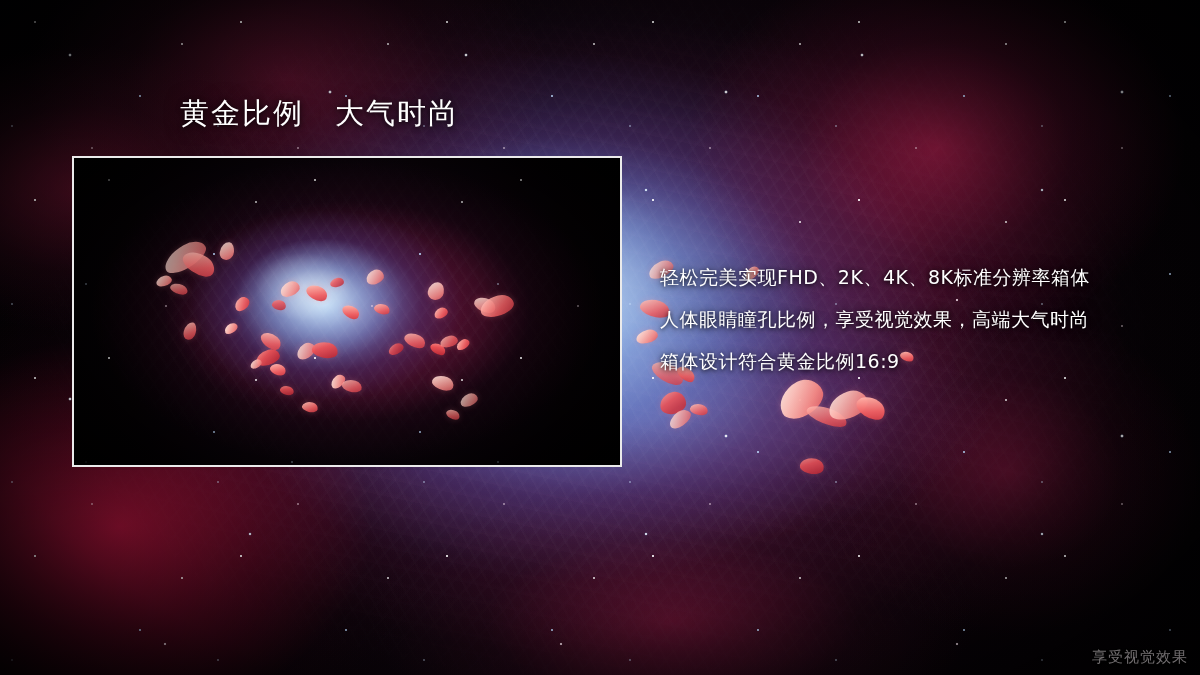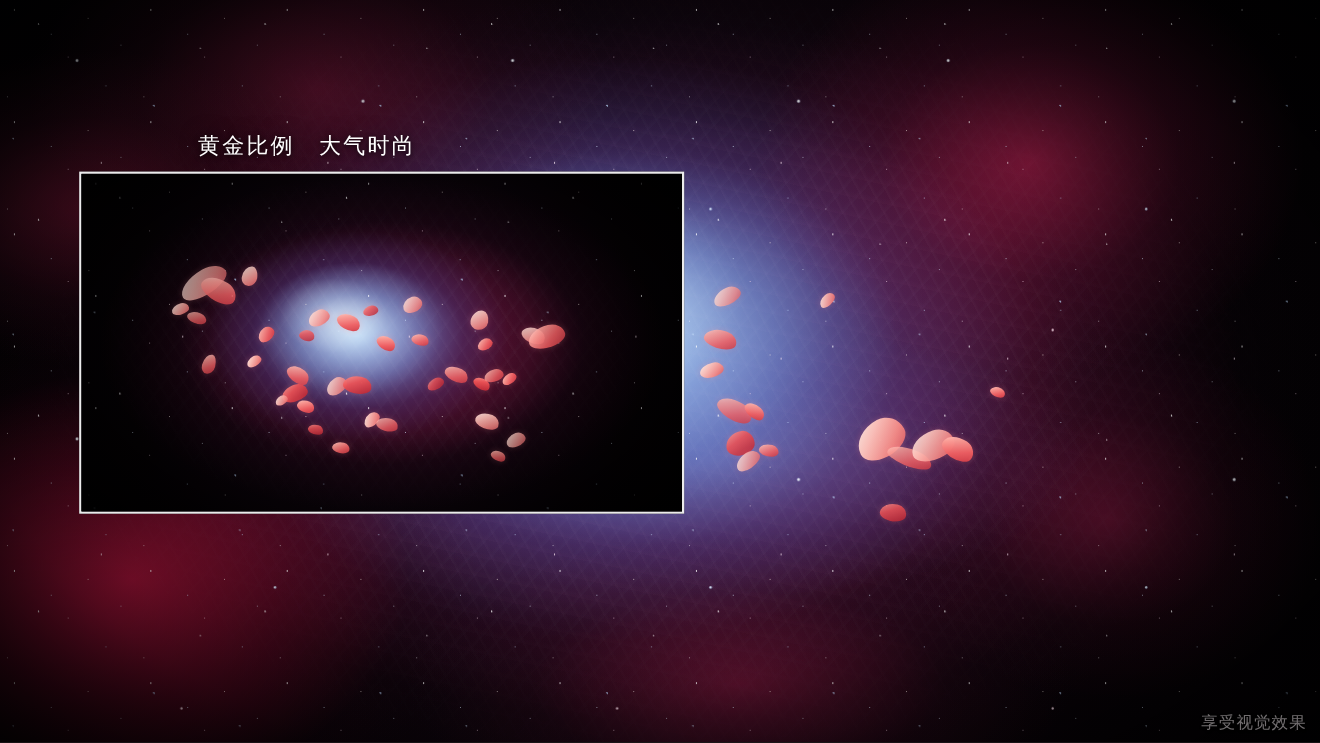--- a/index.html
+++ b/index.html
@@ -109,22 +109,22 @@
   }
   .petal.pale{
     background:linear-gradient(140deg, #fff0ea 0%, #ffc3ba 34%, #f58a86 70%, #d8545c 100%);
   }
   .petal.deep{
     background:linear-gradient(150deg, #ff9e96 0%, #ee5255 40%, #b4202f 100%);
   }
 
   
   #title{
-    position:absolute;left:180px;top:120px;
-    font-size:20px;line-height:1.2;
+    position:absolute;left:180px;top:96px;
+    font-size:29px;line-height:1.2;
     color:#ffffff;
     letter-spacing:2px;
     font-weight:400;
     text-shadow:0 1px 5px rgba(0,0,0,.85), 0 0 18px rgba(0,0,0,.55);
     white-space:pre;
   }
 
   
   #frame{
     position:absolute;left:72px;top:156px;
@@ -261,16 +261,21 @@
         <div class="petal" style="left: 382px; top: 182px; width: 14px; height: 9px; transform: rotate(-30deg); opacity: 0.97;"></div>
         <div class="petal deep" style="left: 206px; top: 228px; width: 14px; height: 9px; transform: rotate(18deg); opacity: 0.84;"></div>
         <div class="petal pale" style="left: 176px; top: 202px; width: 12px; height: 8px; transform: rotate(-26deg); opacity: 0.91;"></div>
         <div class="petal" style="left: 228px; top: 244px; width: 16px; height: 10px; transform: rotate(14deg); opacity: 0.98;"></div>
         <div class="petal pale" style="left: 386px; top: 236px; width: 18px; height: 12px; transform: rotate(-20deg); opacity: 0.85;"></div>
         <div class="petal" style="left: 372px; top: 252px; width: 14px; height: 9px; transform: rotate(30deg); opacity: 0.92;"></div>
       </div>
     <div class="inner-layer inner-vignette"></div>
   </div>
 
+  <div id="body-text">
+    <div class="body-line">轻松完美实现FHD、2K、4K、8K标准分辨率箱体</div>
+    <div class="body-line">人体眼睛瞳孔比例，享受视觉效果，高端大气时尚</div>
+    <div class="body-line">箱体设计符合黄金比例16:9</div>
+  </div>
 
   <div id="watermark">享受视觉效果</div>
 
 </div>
 
 </body></html>

